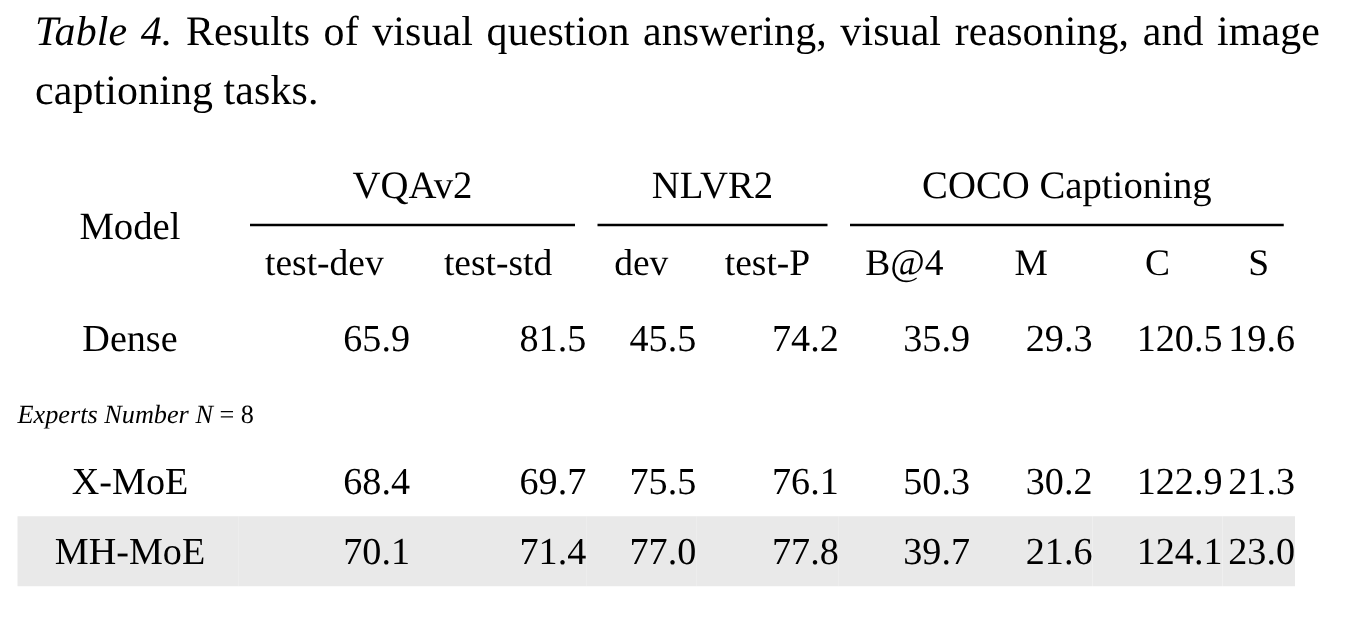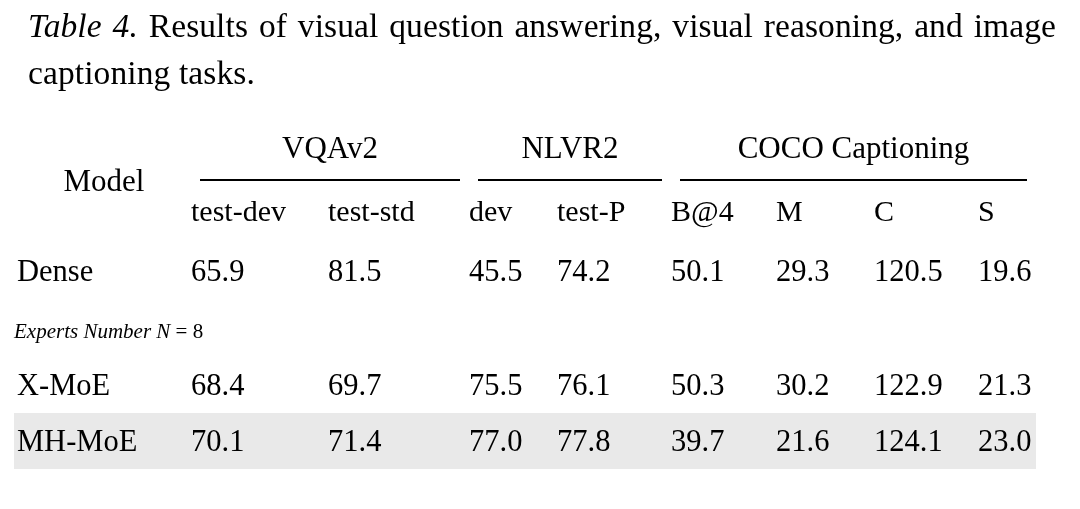--- a/index.html
+++ b/index.html
@@ -117,33 +117,33 @@
     height: 12px;
   }
   .cmid-line {
     height: 0;
     border-top: 2.4px solid #000;
     margin: 4px 9px 0 9px;
   }
   .hdr-sub th {
     height: 53px;
     font-size: 30px;
-    text-align: left;
+    text-align: center;
     vertical-align: middle;
     font-weight: normal;
   }
 
   
   .datarow td {
     height: 56px;
-    text-align: left;
+    text-align: right;
     font-size: 30.5px;
   }
   .datarow td.model-cell {
-    text-align: left;
+    text-align: center;
     padding-left: 3px;
   }
 
   
   .section-row td {
     height: 52px;
     text-align: left;
     font-style: italic;
     font-size: 21px;
     padding-left: 13px;
@@ -229,21 +229,21 @@
       <tr class="rule-mid">
         <td colspan="9"></td>
       </tr>
 
       <tr class="datarow">
         <td class="model-cell">Dense</td>
         <td>65.9</td>
         <td>81.5</td>
         <td>45.5</td>
         <td>74.2</td>
-        <td>50.1</td>
+        <td>35.9</td>
         <td>29.3</td>
         <td>120.5</td>
         <td>19.6</td>
       </tr>
 
       <tr class="rule-mid">
         <td colspan="9"></td>
       </tr>
 
       <tr class="section-row">

